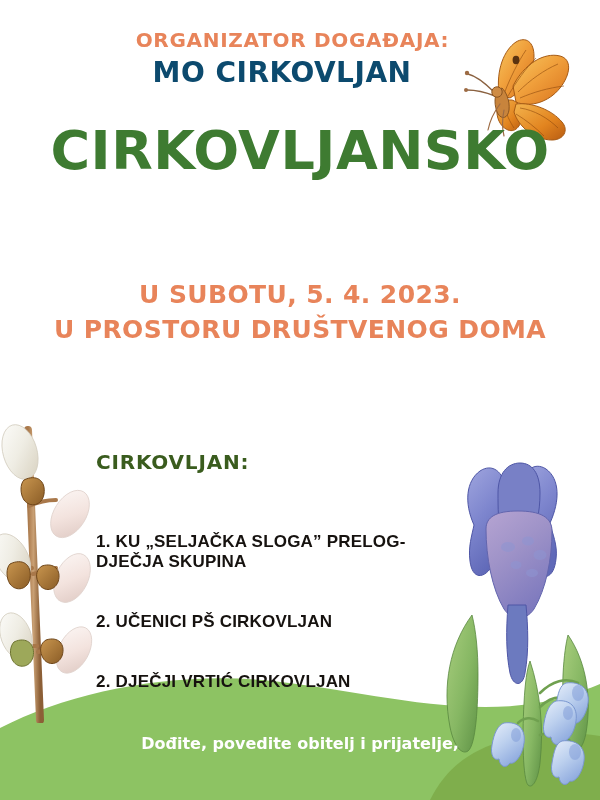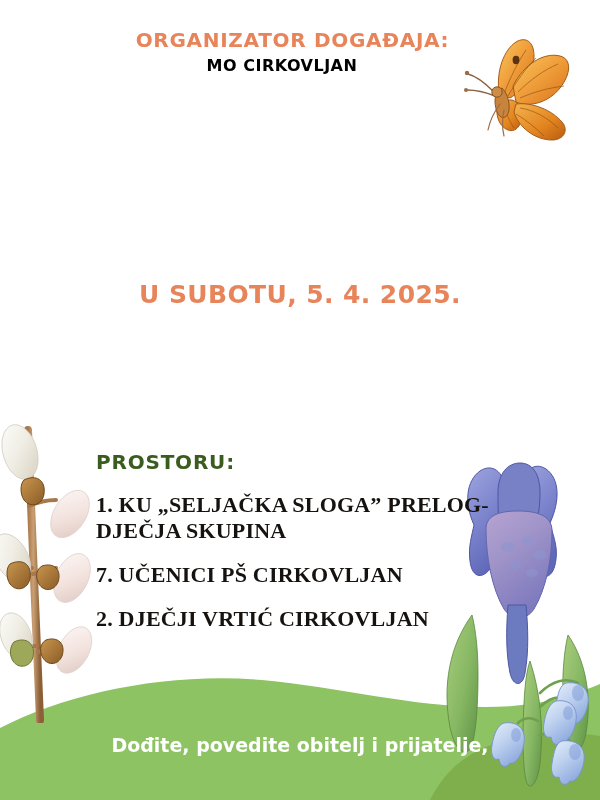--- a/index.html
+++ b/index.html
@@ -55,24 +55,24 @@
     letter-spacing: 0.7px;
     color: #E8845A;
     font-family: "DejaVu Sans", sans-serif;
   }
   .organizer-name {
     position: absolute;
     top: 56px;
     left: 0;
     width: 564px;
     text-align: center;
-    font-size: 16px;
+    font-size: 28px;
     font-weight: bold;
     letter-spacing: 0.5px;
-    color: #000000;
+    color: #0c4a6e;
     font-family: "DejaVu Sans", sans-serif;
   }
 
   .main-title {
     position: absolute;
     top: 122px;
     left: 0;
     width: 600px;
     text-align: center;
     color: #3E7B31;
@@ -114,37 +114,38 @@
     position: absolute;
     top: 492px;
     left: 96px;
     width: 400px;
     margin: 0;
     padding: 0;
     list-style: none;
   }
   .lineup-item {
     color: #16120f;
-    font-size: 22px;
+    font-size: 17px;
     font-weight: bold;
     letter-spacing: 0.2px;
     line-height: 1.18;
     margin-bottom: 18px;
-    font-family: Liberation Serif, serif;
+    font-family: Liberation Sans, sans-serif;
     white-space: pre-line;
+    margin-top: 40px;
   }
 
   .closing-block {
     position: absolute;
     top: 733px;
     left: 0;
     width: 600px;
     text-align: center;
     color: #ffffff;
-    font-size: 19px;
+    font-size: 16px;
     font-weight: bold;
     line-height: 1.35;
     font-family: "DejaVu Sans", sans-serif;
   }
   .closing-block span { display: block; }
 </style>
 </head>
 <body>
 
 <div class="poster">
@@ -308,32 +309,34 @@
       </g>
     </g>
   </svg>
 
   <div class="text-layer">
 
     <div class="organizer-line">ORGANIZATOR DOGAĐAJA:</div>
     <div class="organizer-name">MO CIRKOVLJAN</div>
 
     <div class="main-title">
+      <span class="line1">CIRKOVLJANSKO</span>
     </div>
 
     <div class="when-block">
-      <span>U SUBOTU, 5. 4. 2025.</span>
+      <span>U SUBOTU, 5. 4. 2023.</span>
+      <span>U PROSTORU DRUŠTVENOG DOMA</span>
     </div>
 
-    <div class="lineup-heading">PROSTORU:</div>
+    <div class="lineup-heading">CIRKOVLJAN:</div>
 
     <ul class="lineup-list">
       <li class="lineup-item">1. KU „SELJAČKA SLOGA”  PRELOG-
 DJEČJA SKUPINA</li>
-      <li class="lineup-item">7. UČENICI PŠ CIRKOVLJAN</li>
+      <li class="lineup-item">2. UČENICI PŠ CIRKOVLJAN</li>
       <li class="lineup-item">2. DJEČJI VRTIĆ CIRKOVLJAN</li>
     </ul>
 
     <div class="closing-block">
       <span>Dođite, povedite obitelj i prijatelje,</span>
     </div>
 
   </div>
 </div>
 

